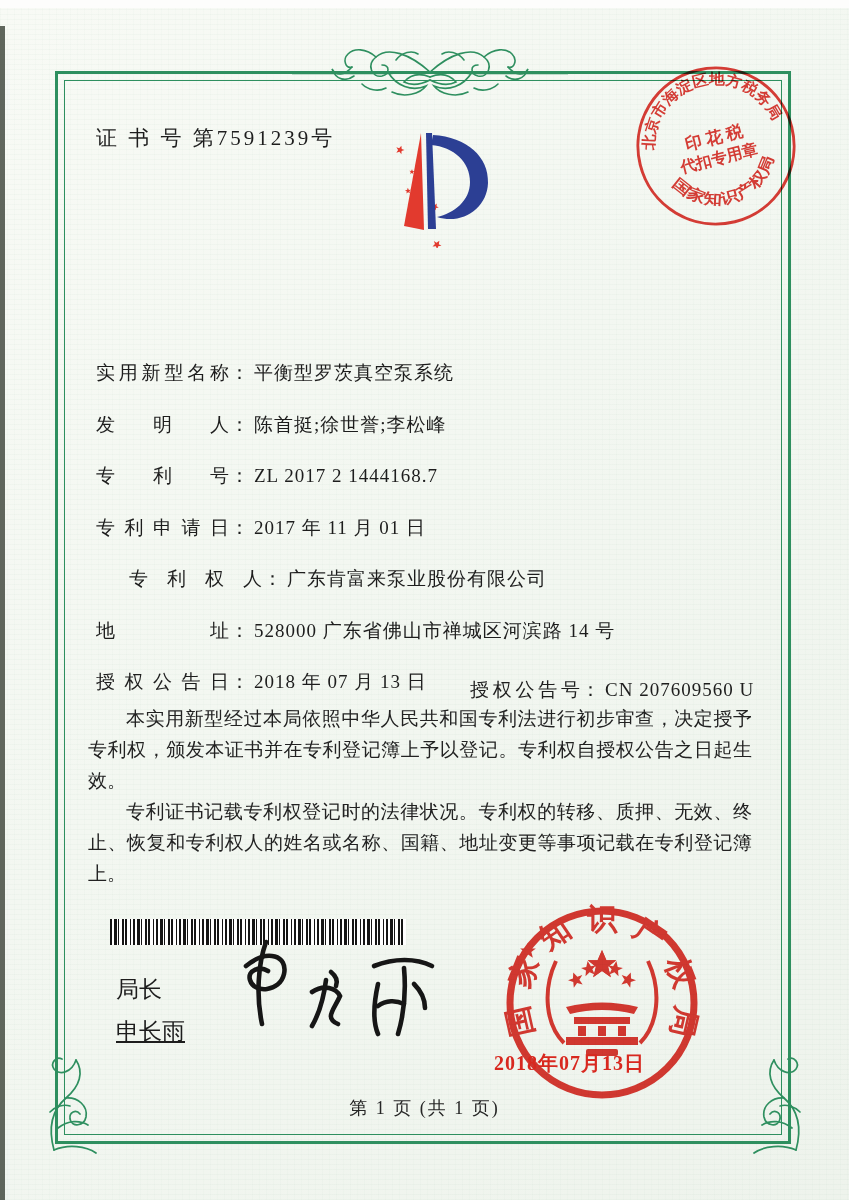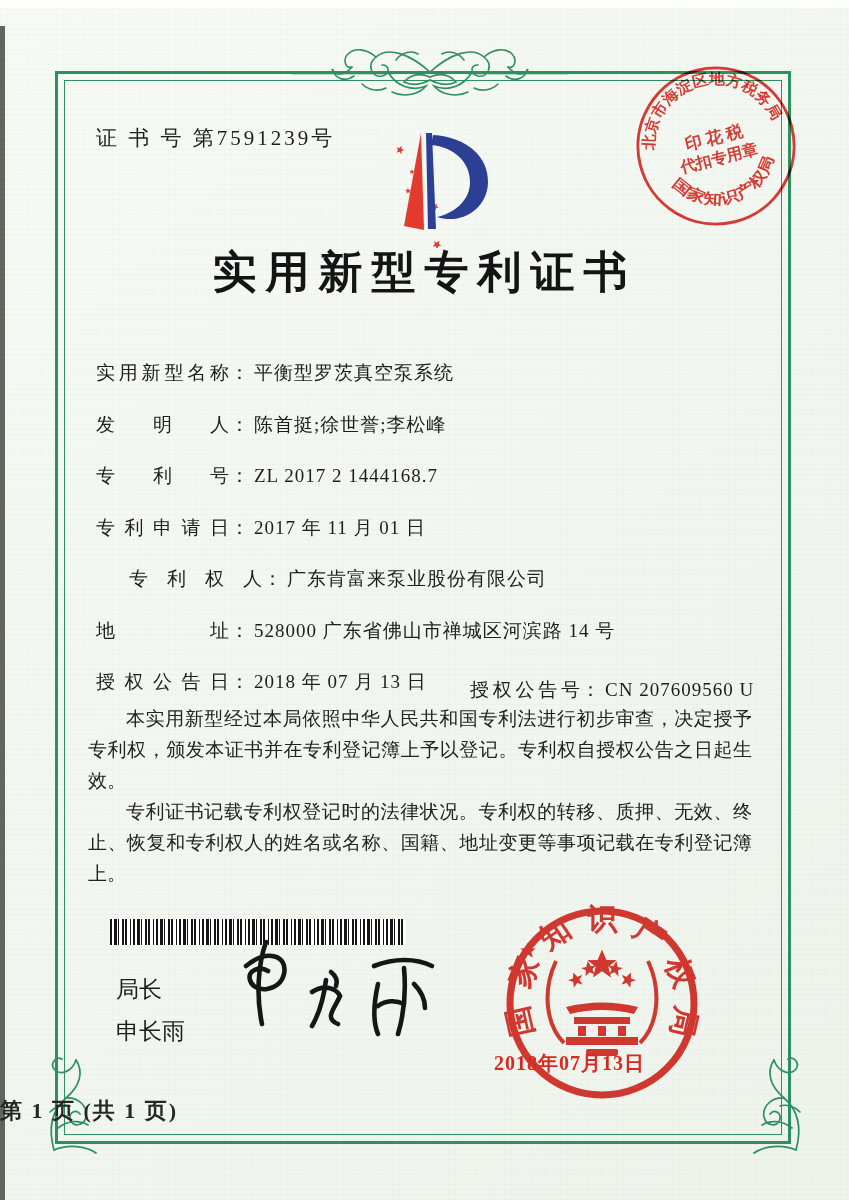--- a/index.html
+++ b/index.html
@@ -37,35 +37,35 @@
          color:#222;text-align:justify;}
   .paras p{margin:0;text-indent:2em;}
 
   .barcode{position:absolute;left:110px;top:919px;width:296px;height:26px;
      background:repeating-linear-gradient(90deg,
        #151515 0 2px,#fff 2px 4px,#151515 4px 7px,#fff 7px 8px,
        #151515 8px 9px,#fff 9px 12px,#151515 12px 14px,#fff 14px 15px,
        #151515 15px 17px,#fff 17px 20px,#151515 20px 21px,#fff 21px 23px);}
 
   .signer-title{position:absolute;left:116px;top:974px;font-size:23px;color:#1d1d1d;font-family:"Liberation Sans","DejaVu Sans",sans-serif;}
-  .signer-name{position:absolute;left:116px;top:1016px;font-size:23px;color:#1d1d1d;font-family:"Liberation Sans","DejaVu Sans",sans-serif;}
+  .signer-name{position:absolute;left:116px;top:1016px;font-size:23px;color:#1d1d1d;font-family:"Liberation Sans","DejaVu Sans",sans-serif;text-decoration:underline;}
   .signature{position:absolute;left:228px;top:934px;}
 
   .seal{position:absolute;left:502px;top:903px;opacity:.95;mix-blend-mode:multiply;}
   .seal-date{position:absolute;left:494px;top:1050px;width:216px;
              color:#d8281f;font-size:20px;font-weight:700;letter-spacing:1px;z-index:5;}
 
   .tax-stamp{position:absolute;left:632px;top:62px;transform:rotate(-14deg);opacity:.93;mix-blend-mode:multiply;}
 
   .ornament-top{position:absolute;left:292px;top:42px;}
   .flourish-left{position:absolute;left:42px;top:1054px;}
   .flourish-right{position:absolute;left:720px;top:1054px;transform:scaleX(-1);}
 
-  .footer{position:absolute;left:0;top:1096px;width:100%;
-          font-size:22px;color:#262626;letter-spacing:2px;font-weight:bold;}
+  .footer{position:absolute;left:0;top:1096px;width:100%;text-align:center;
+          font-size:18px;color:#262626;letter-spacing:2px;}
   svg text{font-family:"Liberation Serif","DejaVu Serif",serif;}
 </style>
 </head>
 <body>
 
 <div class="page">
 
   <div class="scan-top"></div>
   <div class="scan-edge"></div>
 
@@ -135,21 +135,20 @@
     <text fill="#dd2f28" font-size="15" font-weight="700">
       <textPath href="#taxTop" startOffset="0" textLength="176" lengthAdjust="spacingAndGlyphs">北京市海淀区地方税务局</textPath>
     </text>
     <text fill="#dd2f28" font-size="15" font-weight="700">
       <textPath href="#taxBot" startOffset="8" textLength="130" lengthAdjust="spacingAndGlyphs">国家知识产权局</textPath>
     </text>
     <text x="85" y="82" text-anchor="middle" fill="#dd2f28" font-size="17" font-weight="700">印 花 税</text>
     <text x="85" y="103" text-anchor="middle" fill="#dd2f28" font-size="16" font-weight="700">代扣专用章</text>
   </svg>
 
-  <div class="title">实用新型专利证书</div>
 
   <div class="fields">
     <div class="field-row row0">
       <span class="flabel">实用新型名称</span><span class="fcolon">：</span><span class="fvalue">平衡型罗茨真空泵系统</span>
     </div>
     <div class="field-row row1">
       <span class="flabel">发明人</span><span class="fcolon">：</span><span class="fvalue">陈首挺;徐世誉;李松峰</span>
     </div>
     <div class="field-row row2">
       <span class="flabel">专利号</span><span class="fcolon">：</span><span class="fvalue">ZL 2017 2 1444168.7</span>

